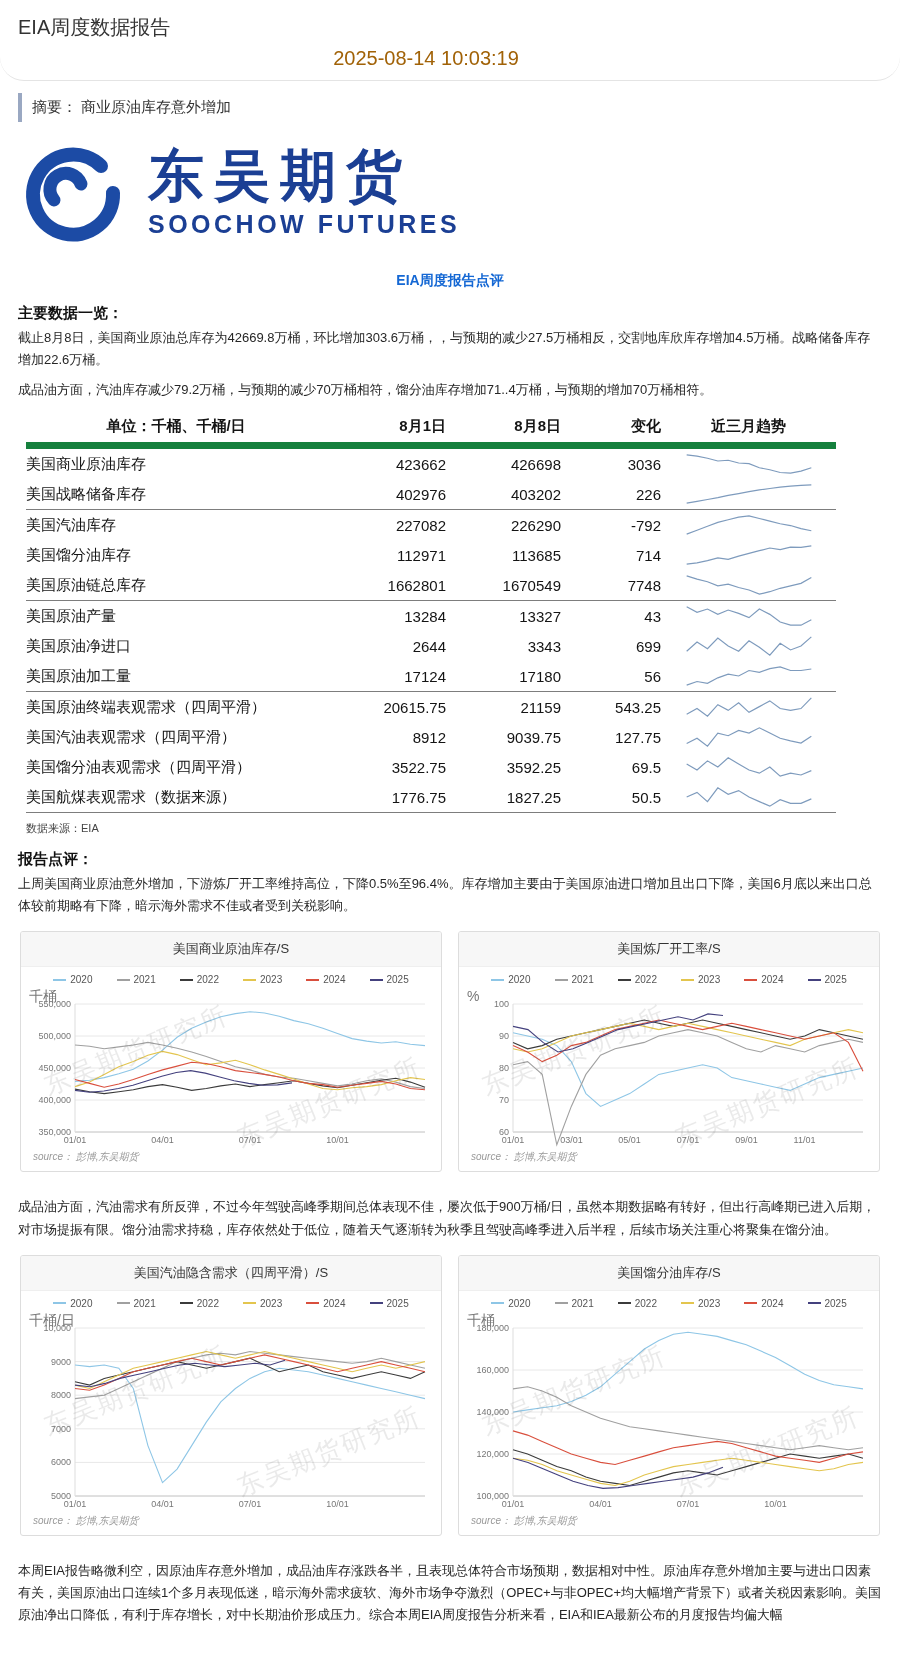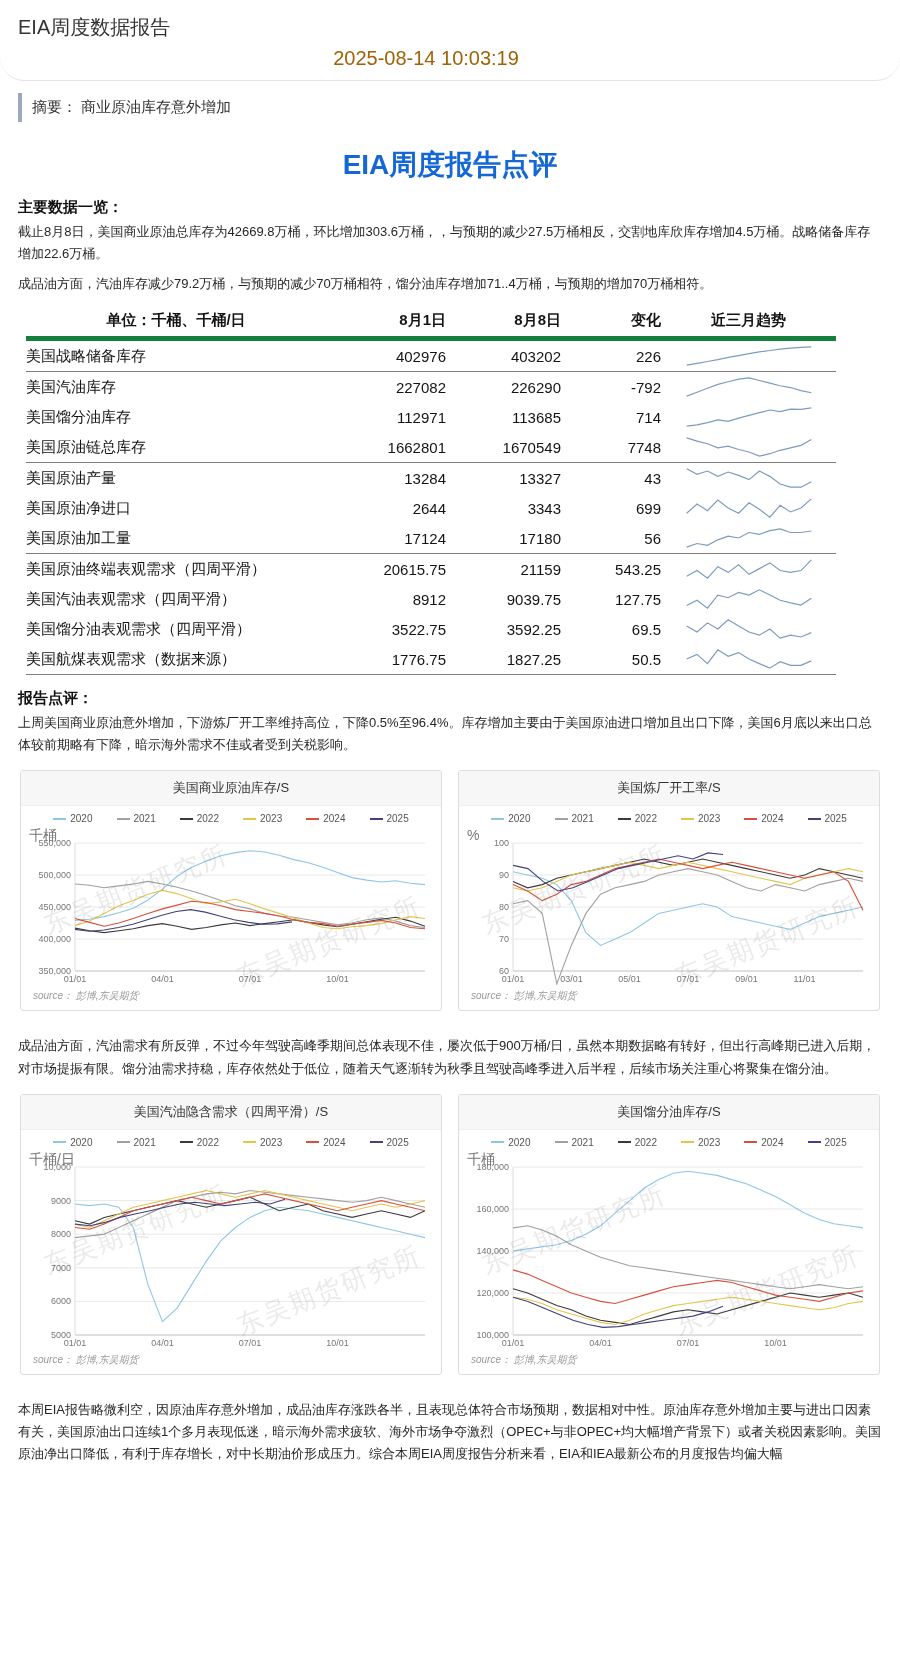--- a/index.html
+++ b/index.html
@@ -9,26 +9,26 @@
   }
   .header{padding:14px 18px 10px;border-bottom:1px solid #e4e4e4;border-radius:24px;}
   .page-title{font-size:20px;font-weight:400;color:#333;margin:0;}
   .timestamp{text-align:center;font-size:20px;color:#a16207;margin-top:6px;padding-right:48px;}
   .summary{border-left:4px solid #9aa8c2;margin:12px 18px 0;padding:5px 10px;font-size:15px;color:#333;}
   .summary .lbl{margin-right:4px;}
   .brand{display:flex;align-items:center;gap:20px;margin:16px 0 0 18px;}
   .brand svg{display:block;}
   .brand-cn{font-size:56px;font-weight:700;color:#1b3f94;letter-spacing:10px;line-height:1.05;}
   .brand-en{font-size:25px;font-weight:700;color:#1b3f94;letter-spacing:3.5px;margin-top:5px;}
-  .section-title{text-align:center;font-size:28px;font-weight:700;color:#1568d4;margin:24px 0 12px;}
+  .section-title{text-align:center;font-size:14px;font-weight:700;color:#1568d4;margin:24px 0 12px;}
   .sub-heading{font-size:15px;font-weight:700;color:#111;margin:14px 18px 4px;}
   .body-text{font-size:13px;line-height:1.7;color:#262626;margin:2px 18px 8px;}
   .spaced{margin-top:24px;margin-bottom:14px;}
   .data-table{border-collapse:collapse;margin:10px 26px 2px;font-size:15px;color:#141414;}
-  .data-table th{font-weight:700;padding:6px 0;border-bottom:5px solid #15803d;font-size:15px;}
+  .data-table th{font-weight:700;padding:6px 0;border-bottom:7px solid #15803d;font-size:15px;}
   .data-table td{padding:4px 0;}
   .h-name{width:300px;text-align:center;}
   .h-a{width:120px;text-align:right;}
   .h-b{width:115px;text-align:right;}
   .h-chg{width:100px;text-align:right;}
   .h-spark{width:175px;text-align:center;}
   .c-name{text-align:left;}
   .num{text-align:right;}
   .c-spark svg{display:block;margin:0 auto;width:140px;height:22px;}
   tr.group-end td{border-bottom:1px solid #7d7d7d;}
@@ -53,38 +53,63 @@
 
   <header class="header">
     <h1 class="page-title">EIA周度数据报告</h1>
     <div class="timestamp">2025-08-14 10:03:19</div>
   </header>
 
   <div class="summary">
     <span class="lbl">摘要：</span><span>商业原油库存意外增加</span>
   </div>
 
+  <div class="brand">
+    <span>
+      <svg viewBox="0 0 110 110" width="110" height="110" aria-hidden="true">
+        <g fill="none" stroke="#1c4ba5" stroke-linecap="round">
+          <path d="M83 28 A40 40 0 1 0 95 55" stroke-width="14"></path>
+          <path d="M36 62 A16 16 0 1 1 63 46" stroke-width="13"></path>
+        </g>
+      </svg>
+    </span>
+    <div class="brand-text">
+      <div class="brand-cn">东吴期货</div>
+      <div class="brand-en">SOOCHOW FUTURES</div>
+    </div>
+  </div>
 
   <h2 class="section-title">EIA周度报告点评</h2>
 
   <h3 class="sub-heading">主要数据一览：</h3>
   <p class="body-text">截止8月8日，美国商业原油总库存为42669.8万桶，环比增加303.6万桶，，与预期的减少27.5万桶相反，交割地库欣库存增加4.5万桶。战略储备库存增加22.6万桶。</p>
   <p class="body-text">成品油方面，汽油库存减少79.2万桶，与预期的减少70万桶相符，馏分油库存增加71..4万桶，与预期的增加70万桶相符。</p>
 
   <table class="data-table">
     <thead>
       <tr>
         <th class="h-name">单位：千桶、千桶/日</th>
         <th class="h-a">8月1日</th>
         <th class="h-b">8月8日</th>
         <th class="h-chg">变化</th>
         <th class="h-spark">近三月趋势</th>
       </tr>
     </thead>
     <tbody>
+        <tr>
+      <td class="c-name">美国商业原油库存</td>
+      <td class="c-a num">423662</td>
+      <td class="c-b num">426698</td>
+      <td class="c-chg num">3036</td>
+      <td class="c-spark">
+            <svg class="spark" viewBox="0 0 140 24">
+              <polyline points="2.0,2.0 13.3,3.5 24.7,5.7 36.0,8.7 47.3,7.9 58.7,10.9 70.0,11.6 81.3,16.1 92.7,18.3 104.0,21.3 115.3,22.0 126.7,19.8 138.0,16.1" fill="none" stroke="#7e9bbd" stroke-width="1.3"></polyline>
+            </svg>
+          </td>
+    </tr>
         <tr class="group-end">
       <td class="c-name">美国战略储备库存</td>
       <td class="c-a num">402976</td>
       <td class="c-b num">403202</td>
       <td class="c-chg num">226</td>
       <td class="c-spark">
             <svg class="spark" viewBox="0 0 140 24">
               <polyline points="2.0,22.0 13.3,20.0 24.7,18.0 36.0,16.0 47.3,13.5 58.7,11.5 70.0,9.5 81.3,7.5 92.7,6.0 104.0,4.5 115.3,3.5 126.7,2.5 138.0,2.0" fill="none" stroke="#7e9bbd" stroke-width="1.3"></polyline>
             </svg>
           </td>
@@ -195,20 +220,21 @@
       <td class="c-chg num">50.5</td>
       <td class="c-spark">
             <svg class="spark" viewBox="0 0 140 24">
               <polyline points="2.0,12.0 13.3,7.0 24.7,17.0 36.0,2.0 47.3,9.0 58.7,5.0 70.0,12.0 81.3,17.0 92.7,22.0 104.0,15.0 115.3,19.0 126.7,19.0 138.0,14.0" fill="none" stroke="#7e9bbd" stroke-width="1.3"></polyline>
             </svg>
           </td>
     </tr>
       </tbody>
   </table>
 
+  <div class="source-note">数据来源：EIA</div>
 
   <h3 class="sub-heading">报告点评：</h3>
   <p class="body-text">上周美国商业原油意外增加，下游炼厂开工率维持高位，下降0.5%至96.4%。库存增加主要由于美国原油进口增加且出口下降，美国6月底以来出口总体较前期略有下降，暗示海外需求不佳或者受到关税影响。</p>
 
   <div class="charts-row">
     <div class="chart-box">
       <div class="chart-title">美国商业原油库存/S</div>
       <div class="legend">
           <span class="legend-item">
             <span class="legend-swatch" style="background: rgb(142, 198, 230);"></span>

